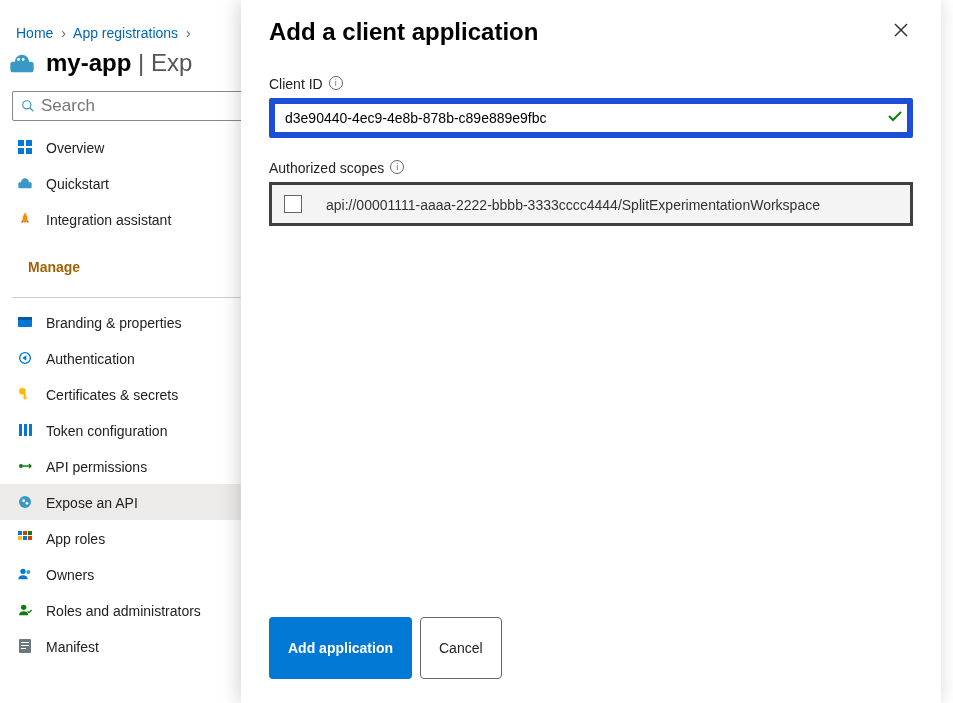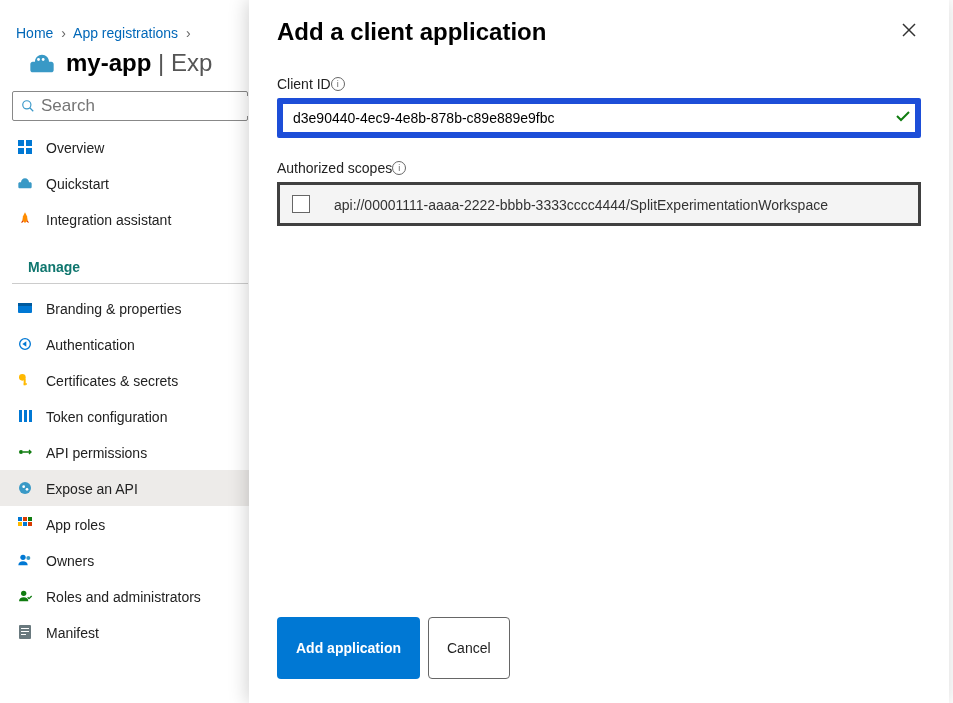--- a/index.html
+++ b/index.html
@@ -4,46 +4,46 @@
   <style>
     * { box-sizing: border-box; margin: 0; padding: 0; font-family: "Segoe UI", -apple-system, sans-serif; }
     body { width: 953px; height: 703px; position: relative; background: #fff; overflow: hidden; }
 
     
     .breadcrumb { padding: 10px 16px 6px; font-size: 14px; margin-top: 15px; }
     .breadcrumb a { color: #0067b8; text-decoration: none; }
     .breadcrumb .sep { color: #666; margin: 0 4px; }
 
     
-    .page-title-row { display: flex; align-items: center; padding: 2px 28px 14px; gap: 10px; }
+    .page-title-row { display: flex; align-items: center; padding: 2px 8px 14px; gap: 10px; }
     .app-icon { width: 28px; height: 28px; display: inline-flex; align-items: center; justify-content: center; }
     .page-title { font-size: 24px; font-weight: 700; }
     .page-title-sub { font-size: 24px; font-weight: 400; color: #555; }
 
     
     .search-wrap { padding: 0 12px 8px; }
     .search-box { display: flex; align-items: center; border: 1px solid #888; border-radius: 2px; padding: 4px 8px; gap: 6px; background: #fff; }
     .search-box input { border: none; outline: none; font-size: 17px; flex: 1; color: #555; }
     .search-box svg { flex-shrink: 0; }
 
     
     .nav { padding: 0 0 16px; }
     .nav-item { display: flex; align-items: flex-end; gap: 12px; padding: 9px 16px; cursor: pointer; font-size: 14px; color: #222; }
     .nav-item.active { background: #edebe9; }
     .nav-icon { width: 18px; height: 18px; display: inline-flex; align-items: center; justify-content: center; flex-shrink: 0; }
-    .nav-header { padding: 14px 16px 8px; font-size: 14px; font-weight: 600; color: #0f766e; border-bottom: 1px solid #ccc; margin: 8px 12px 6px; }
-
-    
-    .panel { position: absolute; top: 0; right: 4px; bottom: 0; width: 700px; background: #fff; box-shadow: -2px 0 18px rgba(0,0,0,0.18); display: flex; flex-direction: column; }
+    .nav-header { padding: 14px 16px 22px; font-size: 14px; font-weight: 600; color: #a16207; border-bottom: 1px solid #ccc; margin: 8px 12px 6px; }
+
+    
+    .panel { position: absolute; top: 0; right: 12px; bottom: 0; width: 700px; background: #fff; box-shadow: -2px 0 18px rgba(0,0,0,0.18); display: flex; flex-direction: column; }
     .panel-header { display: flex; align-items: flex-start; justify-content: space-between; padding: 18px 28px 0; }
     .panel-title { font-size: 24px; font-weight: 600; }
     .close-btn { background: none; border: none; cursor: pointer; padding: 4px; }
     .panel-body { padding: 30px 28px 16px; flex: 1; overflow-y: auto; }
 
-    .field-label { font-size: 14px; color: #222; margin-bottom: 6px; display: flex; align-items: center; }
+    .field-label { font-size: 14px; color: #222; margin-bottom: 6px; display: flex; align-items: flex-start; gap: 6px; }
     .info-tip { width: 14px; height: 14px; border: 1px solid #666; border-radius: 50%; display: inline-flex; align-items: center; justify-content: center; font-size: 9px; color: #666; cursor: help; }
     .text-input { width: 100%; border: 6px solid #1d4ed8; border-radius: 2px; padding: 6px 32px 6px 10px; font-size: 14px; outline: none; position: relative; }
     .input-wrap { position: relative; margin-bottom: 22px; }
     .check-mark { position: absolute; right: 10px; top: 50%; transform: translateY(-50%); color: #107c10; }
 
     .scope-box { border: 3px solid #404040; background: #f4f4f4; padding: 10px 12px; display: flex; align-items: flex-end; gap: 24px; font-size: 14px; color: #333; }
     .scope-check { width: 18px; height: 18px; border: 1px solid #666; background: #fff; cursor: pointer; }
 
     .panel-footer { padding: 16px 28px 24px; display: flex; gap: 8px; }
     .btn { font-size: 14px; padding: 22px 18px; border-radius: 4px; cursor: pointer; border: 1px solid transparent; font-weight: 600; }

